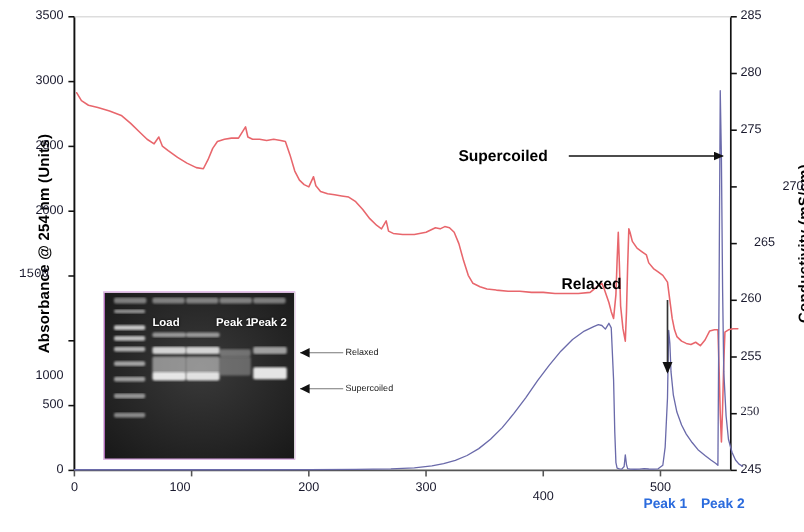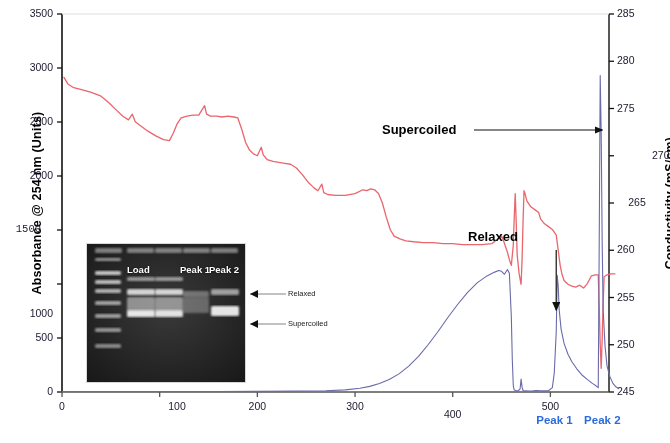--- a/index.html
+++ b/index.html
@@ -73,32 +73,32 @@
       <div class="tick-label tick-left" style="left: 13px; top: 331px;">500</div>
       <div class="tick-label tick-left" style="left: 13px; top: 277px; margin-top: 30px;">1000</div>
       <div class="tick-label tick-left" style="left: 1px; top: 223px; font-family: Liberation Mono, monospace;">1500</div>
       <div class="tick-label tick-left" style="left: 13px; top: 169px;">2000</div>
       <div class="tick-label tick-left" style="left: 13px; top: 115px;">2500</div>
       <div class="tick-label tick-left" style="left: 13px; top: 61px;">3000</div>
       <div class="tick-label tick-left" style="left: 13px; top: 7px;">3500</div>
     </div>
   <div id="ytick-right-group">
       <div class="tick-label tick-right" style="left: 617px; top: 385px;">245</div>
-      <div class="tick-label tick-right" style="left: 617px; top: 337.75px;">250</div>
+      <div class="tick-label tick-right" style="left: 617px; top: 337.75px; font-family: Liberation Serif, serif;">250</div>
       <div class="tick-label tick-right" style="left: 617px; top: 290.5px;">255</div>
       <div class="tick-label tick-right" style="left: 617px; top: 243.25px;">260</div>
       <div class="tick-label tick-right" style="left: 617px; top: 196px; text-align: center;">265</div>
       <div class="tick-label tick-right" style="left: 617px; top: 148.75px; margin-left: 35px;">270</div>
       <div class="tick-label tick-right" style="left: 617px; top: 101.5px;">275</div>
       <div class="tick-label tick-right" style="left: 617px; top: 54.25px;">280</div>
       <div class="tick-label tick-right" style="left: 617px; top: 7px;">285</div>
     </div>
   <div id="xtick-group">
       <div class="tick-label tick-x" style="left: 42px; top: 400px;">0</div>
-      <div class="tick-label tick-x" style="left: 157px; top: 400px;">100</div>
+      <div class="tick-label tick-x" style="left: 130px; top: 400px;">100</div>
       <div class="tick-label tick-x" style="left: 237.357px; top: 400px;">200</div>
       <div class="tick-label tick-x" style="left: 335.036px; top: 400px;">300</div>
       <div class="tick-label tick-x" style="left: 432.714px; top: 408px;">400</div>
       <div class="tick-label tick-x" style="left: 530.393px; top: 400px;">500</div>
     </div>
   <div id="peaklbl-group">
       <div class="peaklbl" style="left: 536.23px; top: 414px;">Peak 1</div>
       <div class="peaklbl" style="left: 584.093px; top: 414px;">Peak 2</div>
     </div>
 

